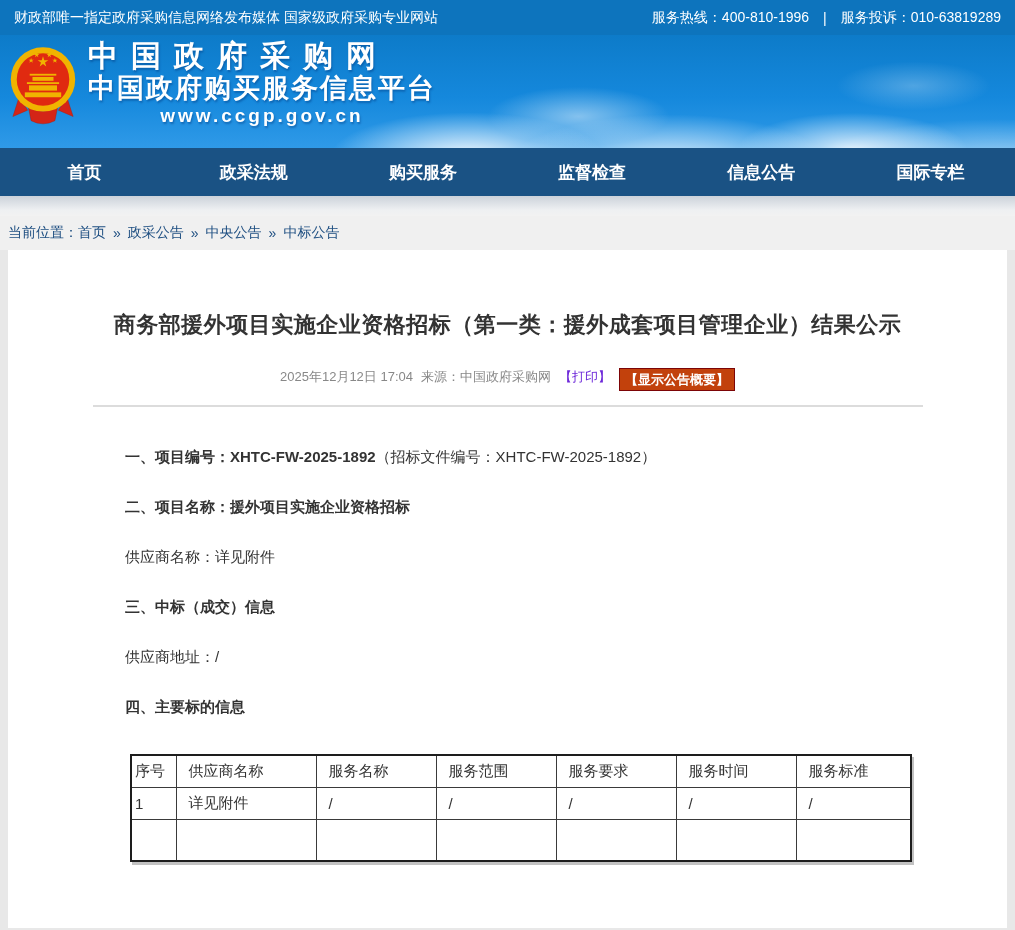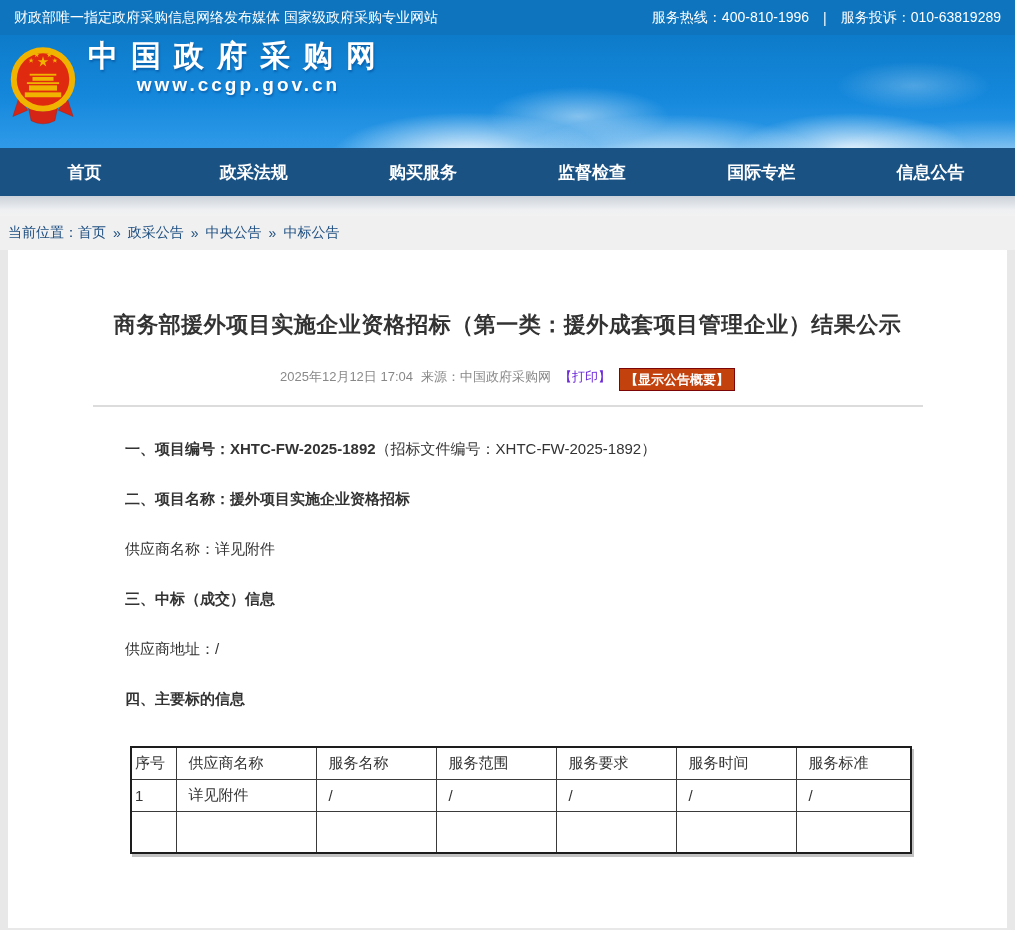--- a/index.html
+++ b/index.html
@@ -70,21 +70,21 @@
     text-align: center; margin-top: 28px; font-size: 13px; color: #888;
     display: flex; justify-content: center; align-items: flex-start; gap: 8px;
   }
   .meta .print-link { color: #6d28d9; cursor: pointer; }
   .summary-btn {
     background: #c2410c; color: #fff; font-size: 13px; font-weight: bold;
     padding: 2px 5px; border: 1px solid #7c0507; cursor: pointer; line-height: 17px;
   }
   .divider { border-bottom: 2px solid #dcdcdc; width: 830px; margin: 14px auto 0 auto; }
 
-  .article-body { padding: 2px 90px 0 117px; }
+  .article-body { padding: 10px 90px 0 117px; }
   .section { margin-top: 29px; font-size: 15px; color: #333; line-height: 21px; }
   .section .b { font-weight: bold; }
 
   
   .info-table {
     border-collapse: collapse; margin: 37px 0 0 5px; width: 782px;
     border: 2px solid #1d1d1d; box-shadow: 2px 3px 0 rgba(120,120,120,.45);
     table-layout: fixed;
   }
   .info-table td {
@@ -131,32 +131,33 @@
       <g fill="#f0b400">
         <rect x="31" y="43" width="38" height="2.6"></rect>
         <rect x="35" y="47.5" width="30" height="5.5"></rect>
         <rect x="27" y="55" width="46" height="2.6"></rect>
         <rect x="30" y="59.5" width="40" height="7.5"></rect>
         <rect x="24" y="69.5" width="52" height="7"></rect>
       </g>
     </svg>
     <div class="site-text">
       <div class="site-title">中国政府采购网</div>
+      <div class="site-subtitle">中国政府购买服务信息平台</div>
       <div class="site-url">www.ccgp.gov.cn</div>
     </div>
   </div>
 </div>
 
 <div class="nav">
   <div class="nav-item">首页</div>
   <div class="nav-item">政采法规</div>
   <div class="nav-item">购买服务</div>
   <div class="nav-item">监督检查</div>
+  <div class="nav-item">信息公告</div>
   <div class="nav-item">国际专栏</div>
-  <div class="nav-item">信息公告</div>
 </div>
 
 <div class="grad-strip"></div>
 
 <div class="breadcrumb">
   <span>当前位置：</span>
   <span class="crumb">首页</span>
   <span class="sep">»</span>
   <span class="crumb">政采公告</span>
   <span class="sep">»</span>

